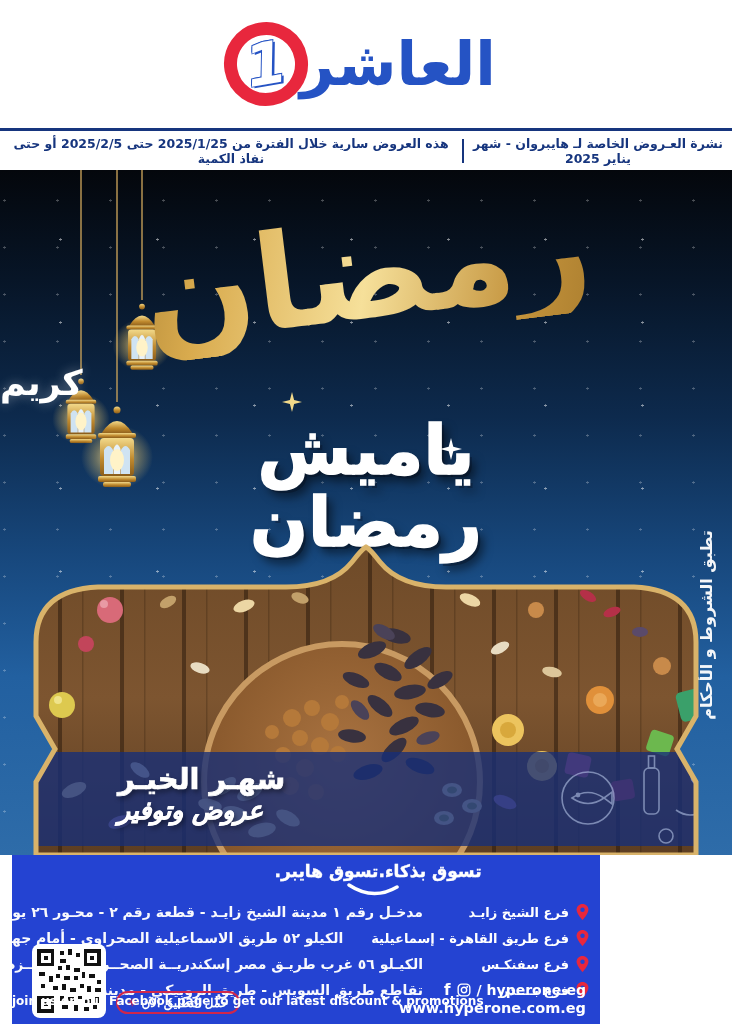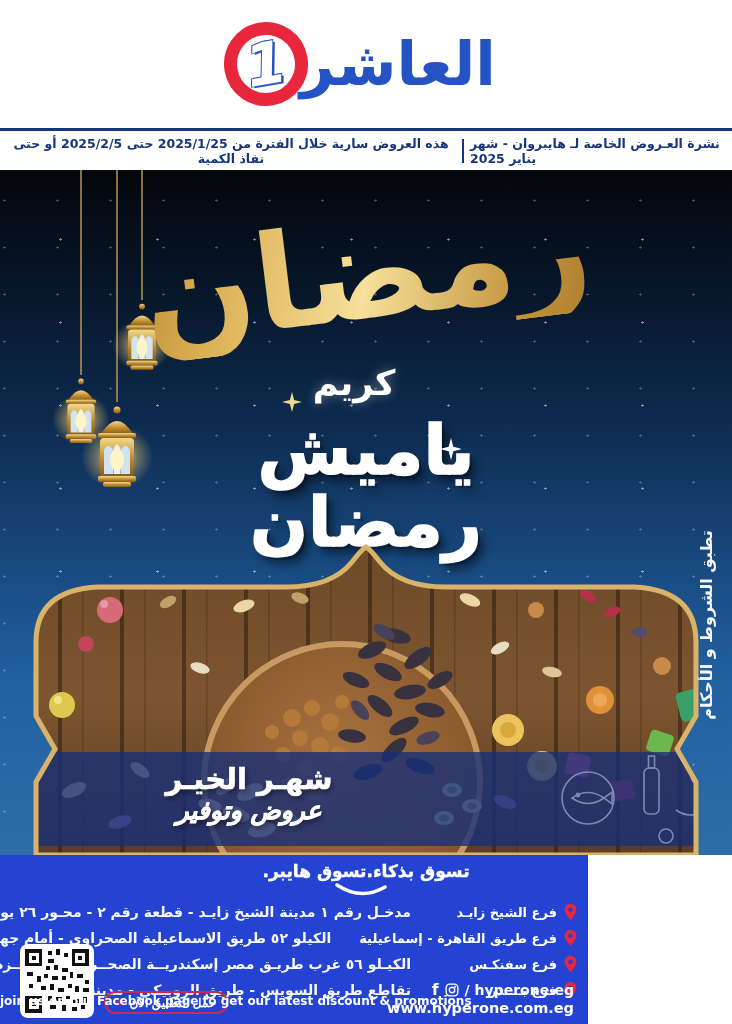--- a/index.html
+++ b/index.html
@@ -15,61 +15,61 @@
                  display:flex; align-items:center; justify-content:center; transform:rotate(-10deg); }
   .logo-one { font-size:58px; font-weight:bold; font-style:italic; color:#fff; line-height:1;
               text-shadow:2px 2px 0 var(--logo_blue,#2553c4), -1px -1px 0 var(--logo_blue,#2553c4),
                           1px -1px 0 var(--logo_blue,#2553c4), -1px 1px 0 var(--logo_blue,#2553c4); }
   .logo-text { color:var(--logo_blue,#2553c4); font-size:60px; font-weight:bold; line-height:1; margin-left:-8px; }
 
   
   .info-bar { position:absolute; top:128px; left:0; width:732px; height:42px; background:#fff;
               border-top:3px solid var(--navy,#16357e); display:flex; direction:rtl; align-items:center;
               color:var(--navy,#16357e); font-weight:bold; font-size:12.5px; }
-  .info-issue { width:268px; text-align:left; padding:0 6px; }
+  .info-issue { width:268px; text-align:center; padding:0 0; }
   .info-divider { width:2px; height:24px; background:var(--navy,#16357e); }
   .info-validity { flex:1; text-align:center; padding:0 6px; }
 
   
   .sky { position:absolute; top:170px; left:0; width:732px; height:685px;
          background:linear-gradient(180deg,#04070c 0%,#071527 16%,#0d2a4d 36%,#17477c 56%,#2260a0 74%,#2e6ca9 100%); }
   .stars { position:absolute; inset:0;
            background-image:
              radial-gradient(rgba(255,255,255,.65) 1px, transparent 1.5px),
              radial-gradient(rgba(255,255,255,.35) 1px, transparent 1.4px);
            background-size:97px 83px, 53px 47px;
            background-position:12px 28px, 31px 7px; opacity:.8; }
   .lanterns-svg { position:absolute; top:170px; left:0; width:220px; height:340px; }
 
   .calligraphy { position:absolute; top:206px; left:0; width:732px; text-align:center;
                  font-size:132px; font-weight:bold; line-height:1; transform:rotate(-7deg);
                  background:linear-gradient(105deg,#8a6420 4%,#d9ab4e 28%,#f6e09a 50%,#c2913a 72%,#8a6420 96%);
                  -webkit-background-clip:text; background-clip:text; color:transparent; }
-  .kareem { position:absolute; top:363px; left:0; width:708px; text-align:center;
+  .kareem { position:absolute; top:363px; left:0; width:708px; text-align:left;
             color:#fff; font-size:35px; font-weight:bold; letter-spacing:2px;
             text-shadow:0 0 12px rgba(255,255,255,.35); }
   .hero-title { position:absolute; top:415px; left:0; width:732px; text-align:center;
                 color:#fff; font-weight:bold; font-size:68px; line-height:1.06;
                 -webkit-text-stroke:1.5px #fff;
                 text-shadow:6px 7px 10px rgba(0,0,0,.5), 3px 3px 0 rgba(8,18,38,.35); }
   .sparkle { position:absolute; }
 
   .side-note { position:absolute; top:612px; left:580px; width:260px; height:26px;
                transform:rotate(-90deg); text-align:center; color:#fff; font-weight:bold;
                font-size:16px; letter-spacing:.5px; opacity:.95; }
 
   .photo-svg { position:absolute; top:540px; left:0; width:732px; height:315px; }
-  .band-text { position:absolute; top:762px; left:118px; width:262px; text-align:center;
+  .band-text { position:absolute; top:762px; left:118px; width:262px; text-align:left;
                color:#fff; font-weight:bold; -webkit-text-stroke:.7px #fff;
                text-shadow:2px 3px 5px rgba(0,0,0,.45); }
   .band-line1 { font-size:29px; line-height:1.2; }
   .band-line2 { font-size:25px; line-height:1.15;font-style:italic; }
 
   
-  .footer { position:absolute; top:855px; left:0; width:588px; height:169px;
+  .footer { position:absolute; top:855px; left:12px; width:588px; height:169px;
             background:var(--footer_blue,#2443d2); color:#fff; }
   .tagline { position:absolute; top:6px; left:0; width:732px; text-align:center;
              font-size:17px; font-weight:bold; -webkit-text-stroke:.4px #fff; }
   .smile-svg { position:absolute; top:27px; left:334px; }
 
   .branches { position:absolute; top:44px; right:10px; direction:rtl; }
   .branch-row { display:flex; align-items:center; height:26px; }
   .branch-pin { width:15px; height:18px; margin-left:6px; flex:0 0 auto; }
   .branch-name { min-width:118px; font-size:13px; font-weight:bold; white-space:nowrap; }
   .branch-address { font-size:14px; font-weight:bold; white-space:nowrap; margin-right:28px; opacity:.97; }

